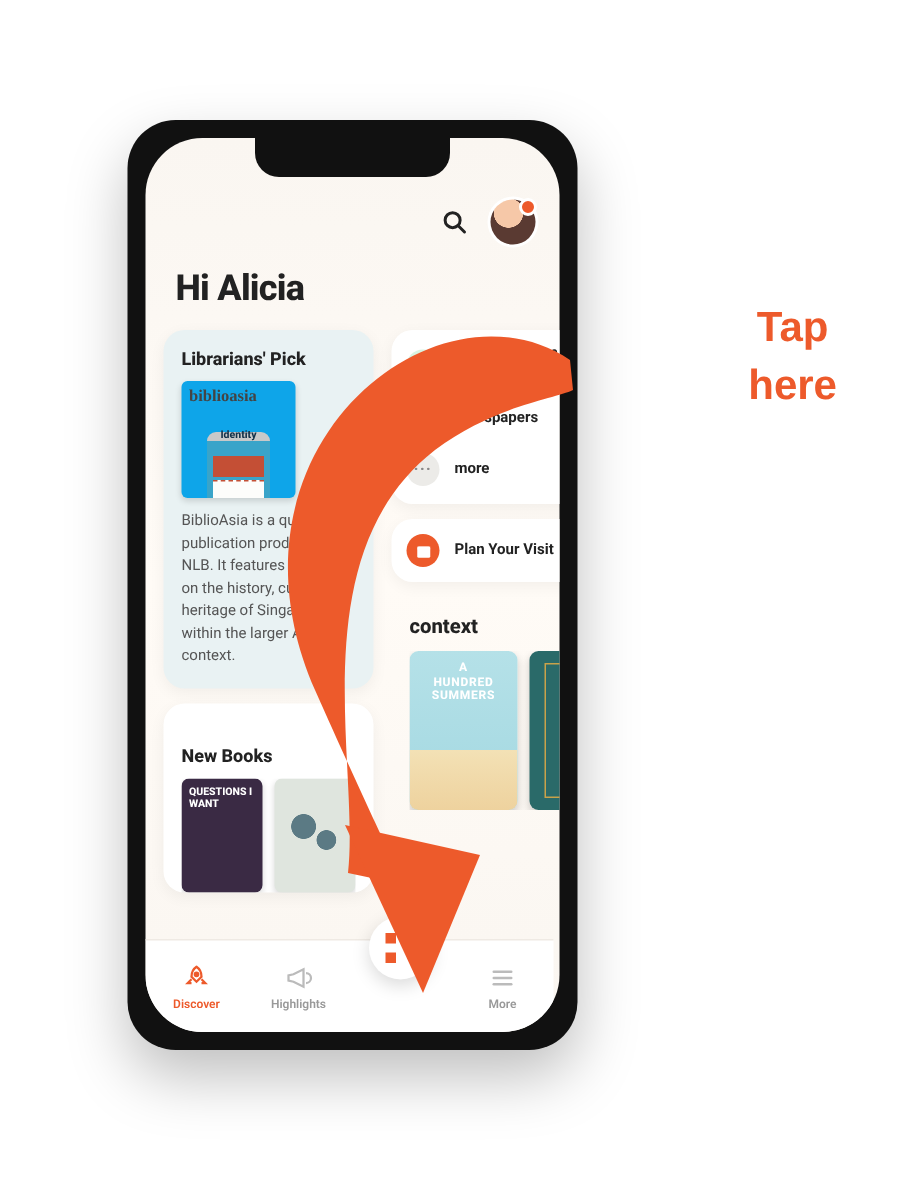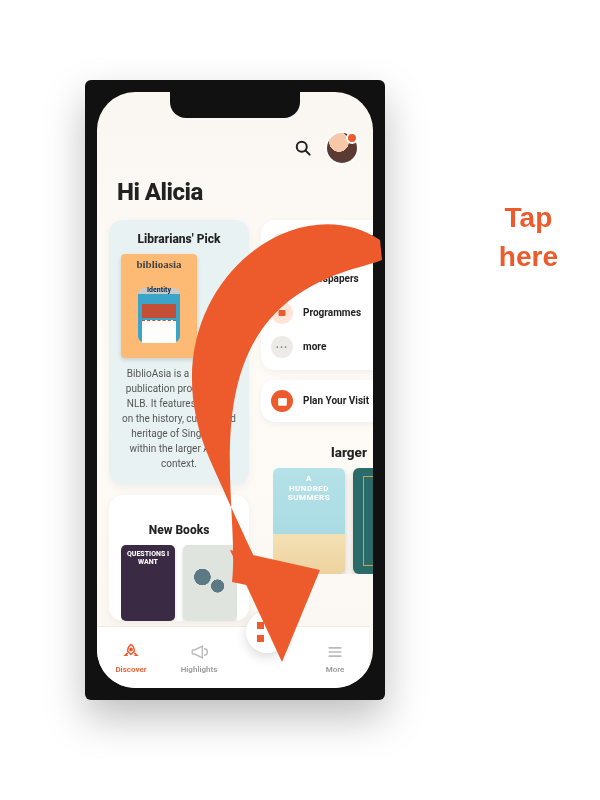--- a/index.html
+++ b/index.html
@@ -1,41 +1,41 @@
 <!DOCTYPE html>
 <html><head>
 <meta charset="utf-8">
 <style>
   * { box-sizing: border-box; margin: 0; padding: 0; }
   html, body { width: 600px; height: 800px; background: #fff; font-family: -apple-system, "Segoe UI", Roboto, Arial, sans-serif; overflow: hidden; }
   .stage { position: relative; width: 600px; height: 800px; }
 
   
-  .phone { position: absolute; left: 85px; top: 80px; width: 300px; height: 620px; border-radius: 6px; background: #111; box-shadow: 0 18px 40px rgba(0,0,0,.25); padding: 12px; text-align: center; }
+  .phone { position: absolute; left: 85px; top: 80px; width: 300px; height: 620px; border-radius: 32px; background: #111; box-shadow: 0 18px 40px rgba(0,0,0,.25); padding: 12px; }
   .phone-inner { width: 100%; height: 100%; border-radius: 38px; background: linear-gradient(#faf6f1 0%, #fffbf6 50%, #faf6f1 100%); position: relative; overflow: hidden; }
   .notch { position: absolute; top: 0; left: 50%; transform: translateX(-50%); width: 130px; height: 26px; background: #111; border-bottom-left-radius: 16px; border-bottom-right-radius: 16px; z-index: 50; }
 
   
   .topbar { position: absolute; top: 36px; left: 0; right: 0; height: 40px; display: flex; justify-content: flex-end; align-items: center; gap: 10px; padding: 0 16px; }
   .search-btn { width: 28px; height: 28px; display: flex; align-items: center; justify-content: center; color: #222; }
   .avatar { width: 30px; height: 30px; border-radius: 50%; background: radial-gradient(circle at 40% 30%, #f6c8a8 0 35%, #5a3a32 36% 100%); position: relative; box-shadow: 0 0 0 2px #fff; }
   .avatar::after { content: ""; position: absolute; top: -1px; right: -1px; width: 8px; height: 8px; border-radius: 50%; background: #ed5a2b; border: 2px solid #fff; }
 
   
   .greet { position: absolute; top: 86px; left: 20px; font-size: 24px; font-weight: 800; color: #222; letter-spacing: -0.5px; }
 
   
   .columns { position: absolute; top: 128px; left: 12px; right: 12px; bottom: 66px; display: flex; gap: 12px; }
   .col { flex: 1; display: flex; flex-direction: column; gap: 10px; }
 
   
   .card { background: #fff; border-radius: 14px; padding: 0px; box-shadow: 0 3px 10px rgba(0,0,0,.05); }
   .pick-card { background: #e9f2f3; padding: 12px 12px 14px; }
   .pick-title { font-weight: 800; font-size: 12px; color: #222; margin-bottom: 8px; }
-  .book-cover { width: 76px; height: 104px; border-radius: 4px; background: #fdba74; margin-bottom: 8px; position: relative; overflow: hidden; box-shadow: 0 2px 4px rgba(0,0,0,.15); }
+  .book-cover { width: 76px; height: 78px; border-radius: 4px; background: #0ea5e9; margin-bottom: 8px; position: relative; overflow: hidden; box-shadow: 0 2px 4px rgba(0,0,0,.15); }
   .book-cover .brand { font-family: Georgia, serif; font-size: 11px; color: #c44f35; font-weight: 700; padding: 4px 5px 0; }
   .book-cover .brand span { color: #444; }
   .can { position: absolute; left: 50%; top: 34px; transform: translateX(-50%); width: 42px; height: 54px; background: #3aa4c9; border-radius: 6px; border-top: 6px solid #c9c9c9; }
   .can::before { content: ""; position: absolute; left: 4px; top: 10px; width: 34px; height: 14px; background: #c44f35; }
   .can::after { content: ""; position: absolute; left: 4px; top: 26px; width: 34px; height: 22px; background: #fdfdfb; border-top: 1px dashed #c44f35; }
   .can-label { position: absolute; left: 50%; top: 32px; transform: translateX(-50%); font-size: 7px; font-weight: 800; color: #13324a; }
   .pick-desc { font-size: 10px; line-height: 1.5; color: #555; }
 
   .newbooks { padding: 28px 12px 0; }
   .nb-row { display: flex; gap: 8px; overflow: hidden; margin-top: 8px; }
@@ -145,47 +145,39 @@
             <div class="menu-item">
               <div class="mi-icon" style="background:#ffe1e1;color:#d34;">
                 <svg viewBox="0 0 24 24" width="12" height="12" fill="none" stroke="#d34" stroke-width="2.2">
                     <rect x="5" y="5" width="14" height="14" rx="1.5"></rect>
                     <line x1="8" y1="10" x2="16" y2="10"></line>
                   </svg>
               </div>
               <div class="mi-label">Newspapers</div>
             </div>
             <div class="menu-item">
-              <div class="mi-icon prog-ico">
-                <svg viewBox="0 0 24 24" width="12" height="12" fill="#ed5a2b">
-                    <rect x="5" y="6" width="14" height="12" rx="2"></rect>
-                  </svg>
-              </div>
-              <div class="mi-label">Programmes</div>
-            </div>
-            <div class="menu-item">
               <div class="mi-icon more-ico">···</div>
               <div class="mi-label">more</div>
             </div>
           </div>
 
           <div class="card visit-card">
             <div class="menu-item" style="padding:0">
               <div class="mi-icon visit-ico">
                 <svg viewBox="0 0 24 24" width="13" height="13" fill="#fff">
                     <rect x="4" y="6" width="16" height="14" rx="2"></rect>
                     <rect x="4" y="6" width="16" height="4" fill="#fff" opacity=".5"></rect>
                   </svg>
               </div>
               <div class="mi-label">Plan Your Visit</div>
             </div>
           </div>
 
           <div class="card shelf" style="background:transparent;box-shadow:none;">
-            <div class="shelf-title">larger</div>
+            <div class="shelf-title">context</div>
             <div class="shelf-row">
               <div class="eb eb1" data-t="A
 HUNDRED
 SUMMERS"></div>
               <div class="eb eb2"></div>
             </div>
           </div>
         </div>
 
       </div>

